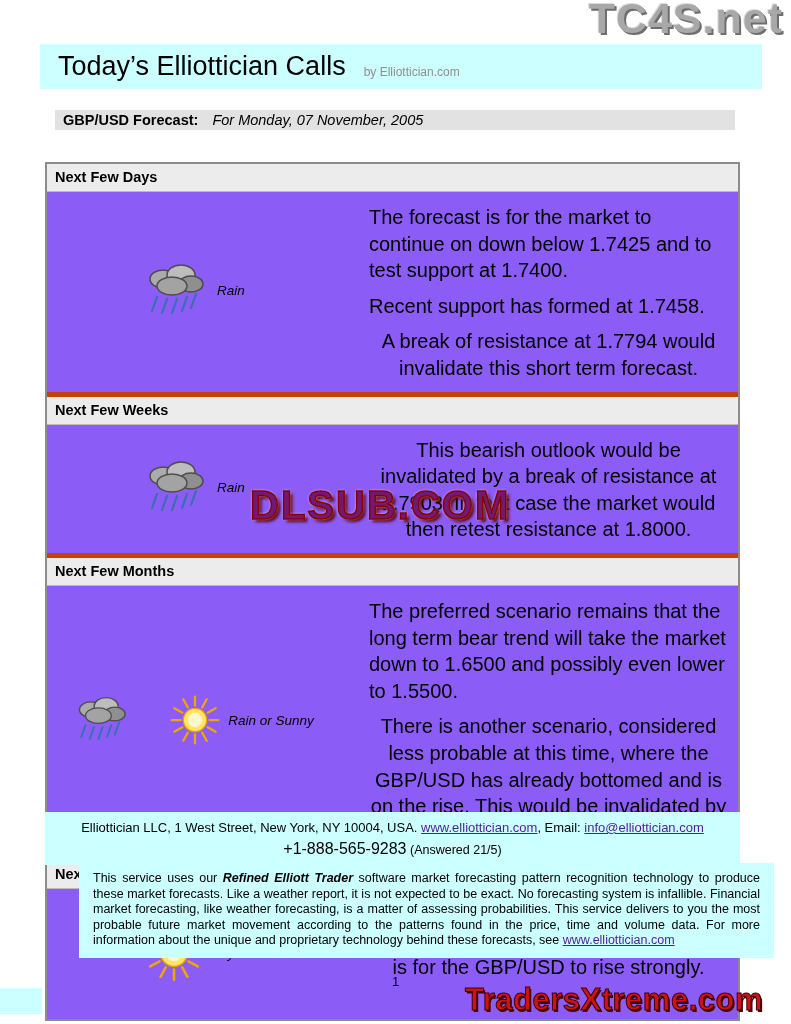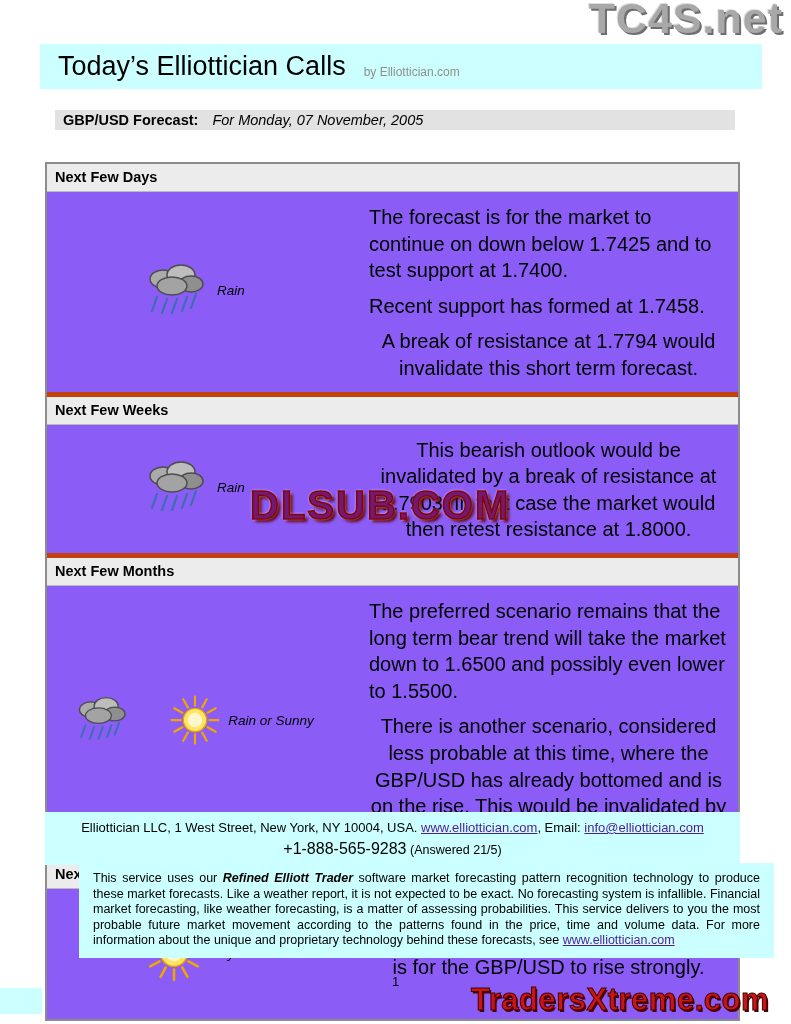--- a/index.html
+++ b/index.html
@@ -75,21 +75,21 @@
     font-size:12.5px; line-height:1.24; text-align:justify;margin-left:34px;
   }
   .disclaimer .product { font-weight:bold; font-style:italic; }
 
   .page-number { position:absolute; left:0; right:0; top:974px; text-align:center; font-size:13px; }
 
   .corner-strip { position:absolute; left:0; top:988px; width:42px; height:26px; background:#ccffff; }
 
   
   .tx-logo {
-    position:absolute; right:22px; top:982px;
+    position:absolute; right:28px; top:982px;
     font-size:31px; font-weight:bold; letter-spacing:0.5px;
     color:#cc1414;
     -webkit-text-stroke:1px #3c0000;
     text-shadow:1.5px 1.5px 0 #4d0000;
   }
 
   
   .watermark {
     position:absolute; left:250px; top:483px;
     font-size:40px; font-weight:900; letter-spacing:2px;

